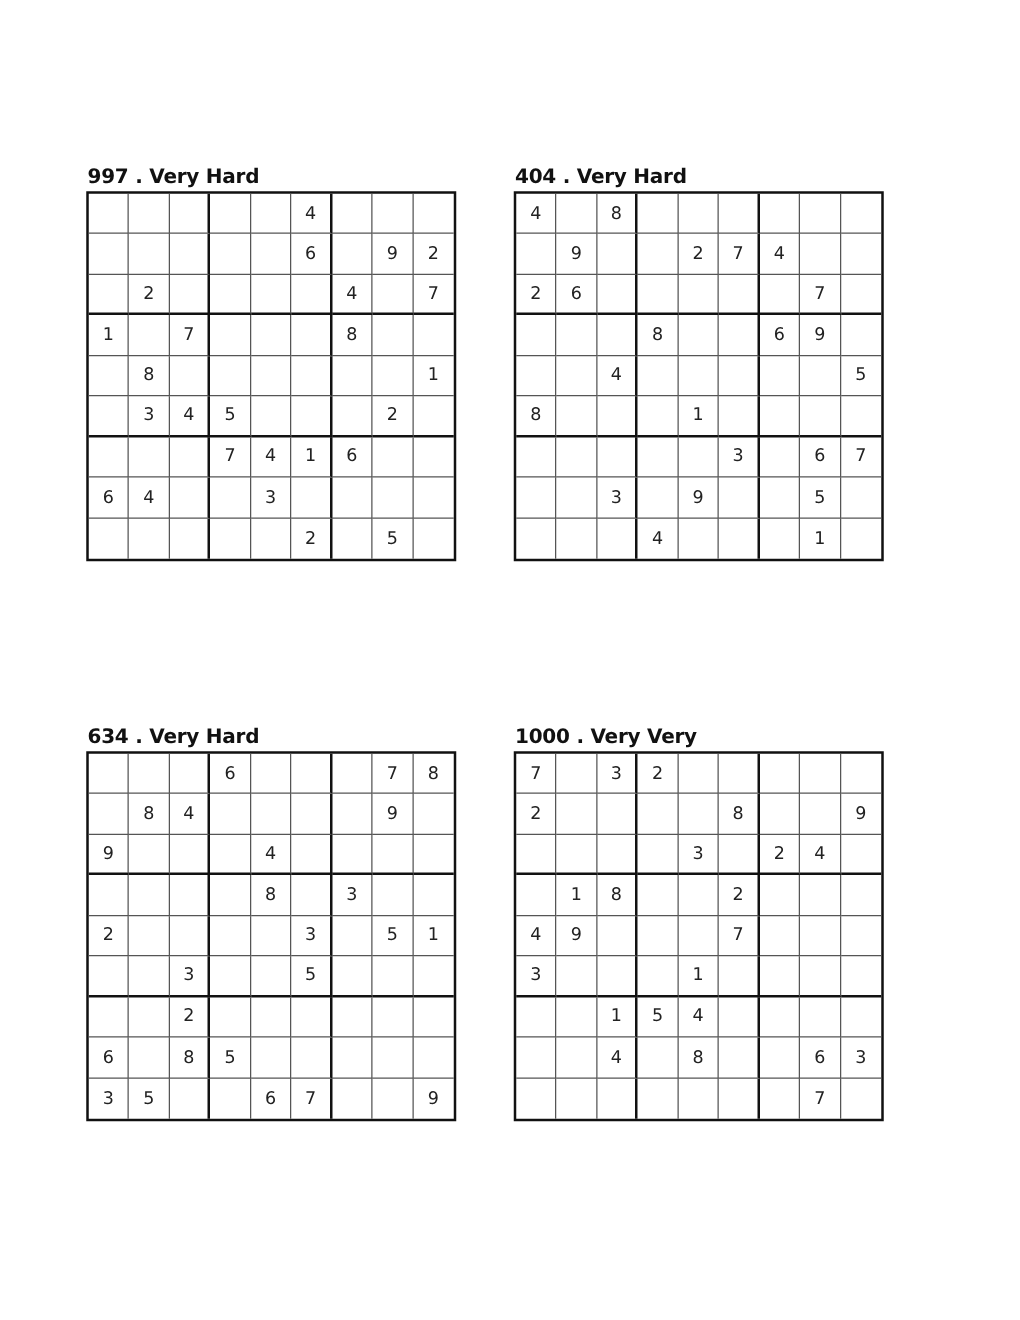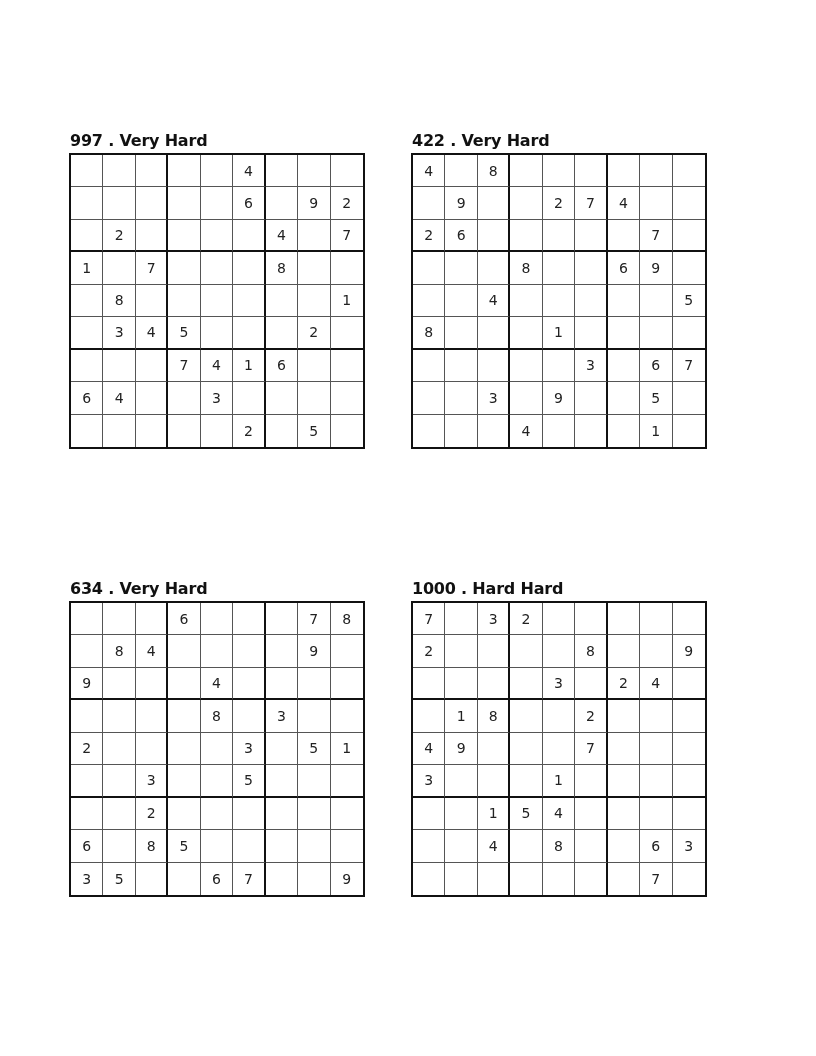--- a/index.html
+++ b/index.html
@@ -139,21 +139,21 @@
       <div class="cell r9"></div>
       <div class="cell r9"></div>
       <div class="cell thick-r r9">2</div>
       <div class="cell r9"></div>
       <div class="cell r9">5</div>
       <div class="cell c9 r9"></div>
     </div>
 </div>
 
 <div class="puzzle" style="left:411px; top:132px;">
-  <div class="puzzle-title">422 . Very Hard</div>
+  <div class="puzzle-title">404 . Very Hard</div>
   <div class="grid">
       <div class="cell">4</div>
       <div class="cell"></div>
       <div class="cell thick-r">8</div>
       <div class="cell"></div>
       <div class="cell"></div>
       <div class="cell thick-r"></div>
       <div class="cell"></div>
       <div class="cell"></div>
       <div class="cell c9"></div>
@@ -313,21 +313,21 @@
       <div class="cell r9"></div>
       <div class="cell r9">6</div>
       <div class="cell thick-r r9">7</div>
       <div class="cell r9"></div>
       <div class="cell r9"></div>
       <div class="cell c9 r9">9</div>
     </div>
 </div>
 
 <div class="puzzle" style="left:411px; top:580px;">
-  <div class="puzzle-title">1000 . Hard Hard</div>
+  <div class="puzzle-title">1000 . Very Very</div>
   <div class="grid">
       <div class="cell">7</div>
       <div class="cell"></div>
       <div class="cell thick-r">3</div>
       <div class="cell">2</div>
       <div class="cell"></div>
       <div class="cell thick-r"></div>
       <div class="cell"></div>
       <div class="cell"></div>
       <div class="cell c9"></div>

